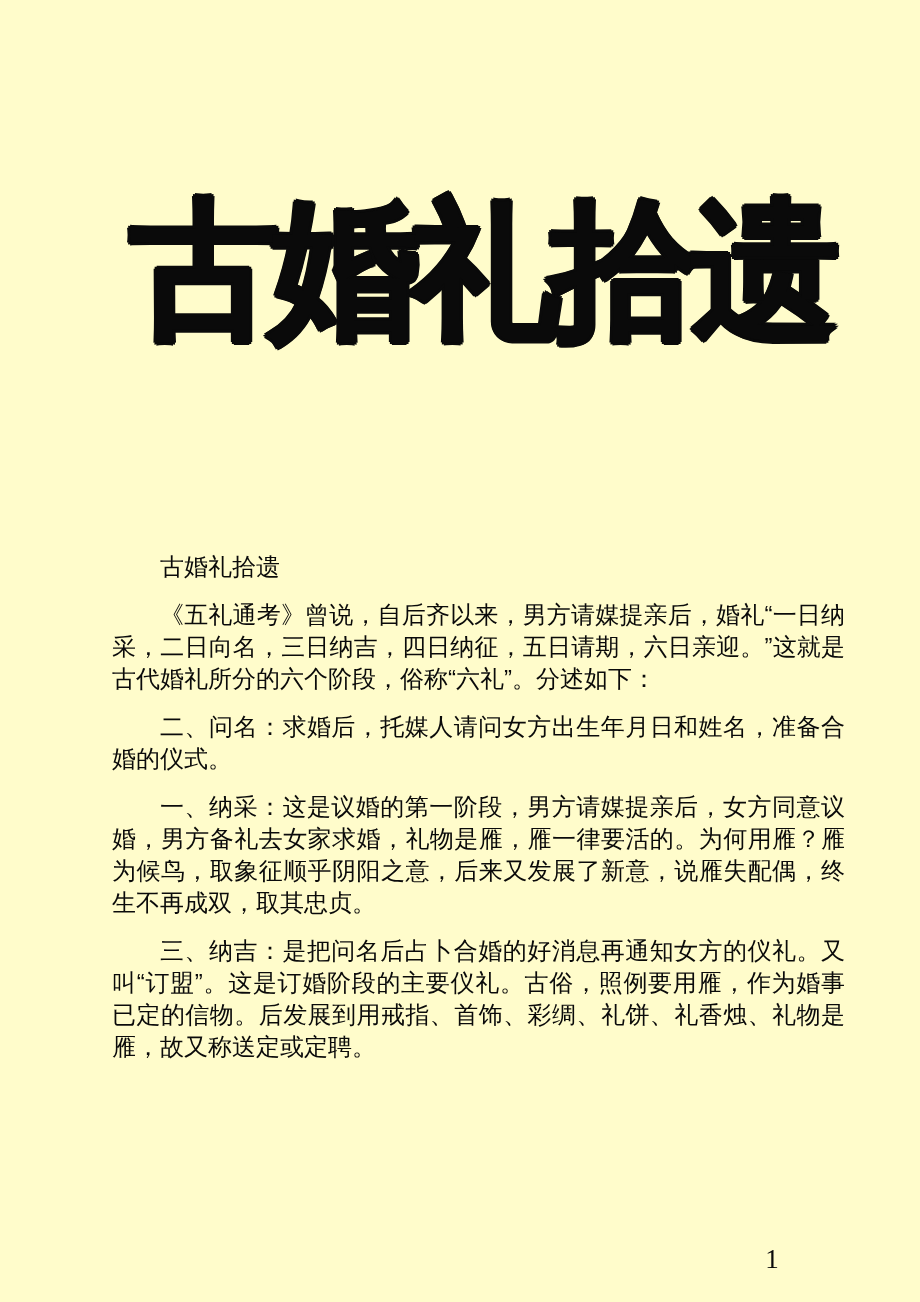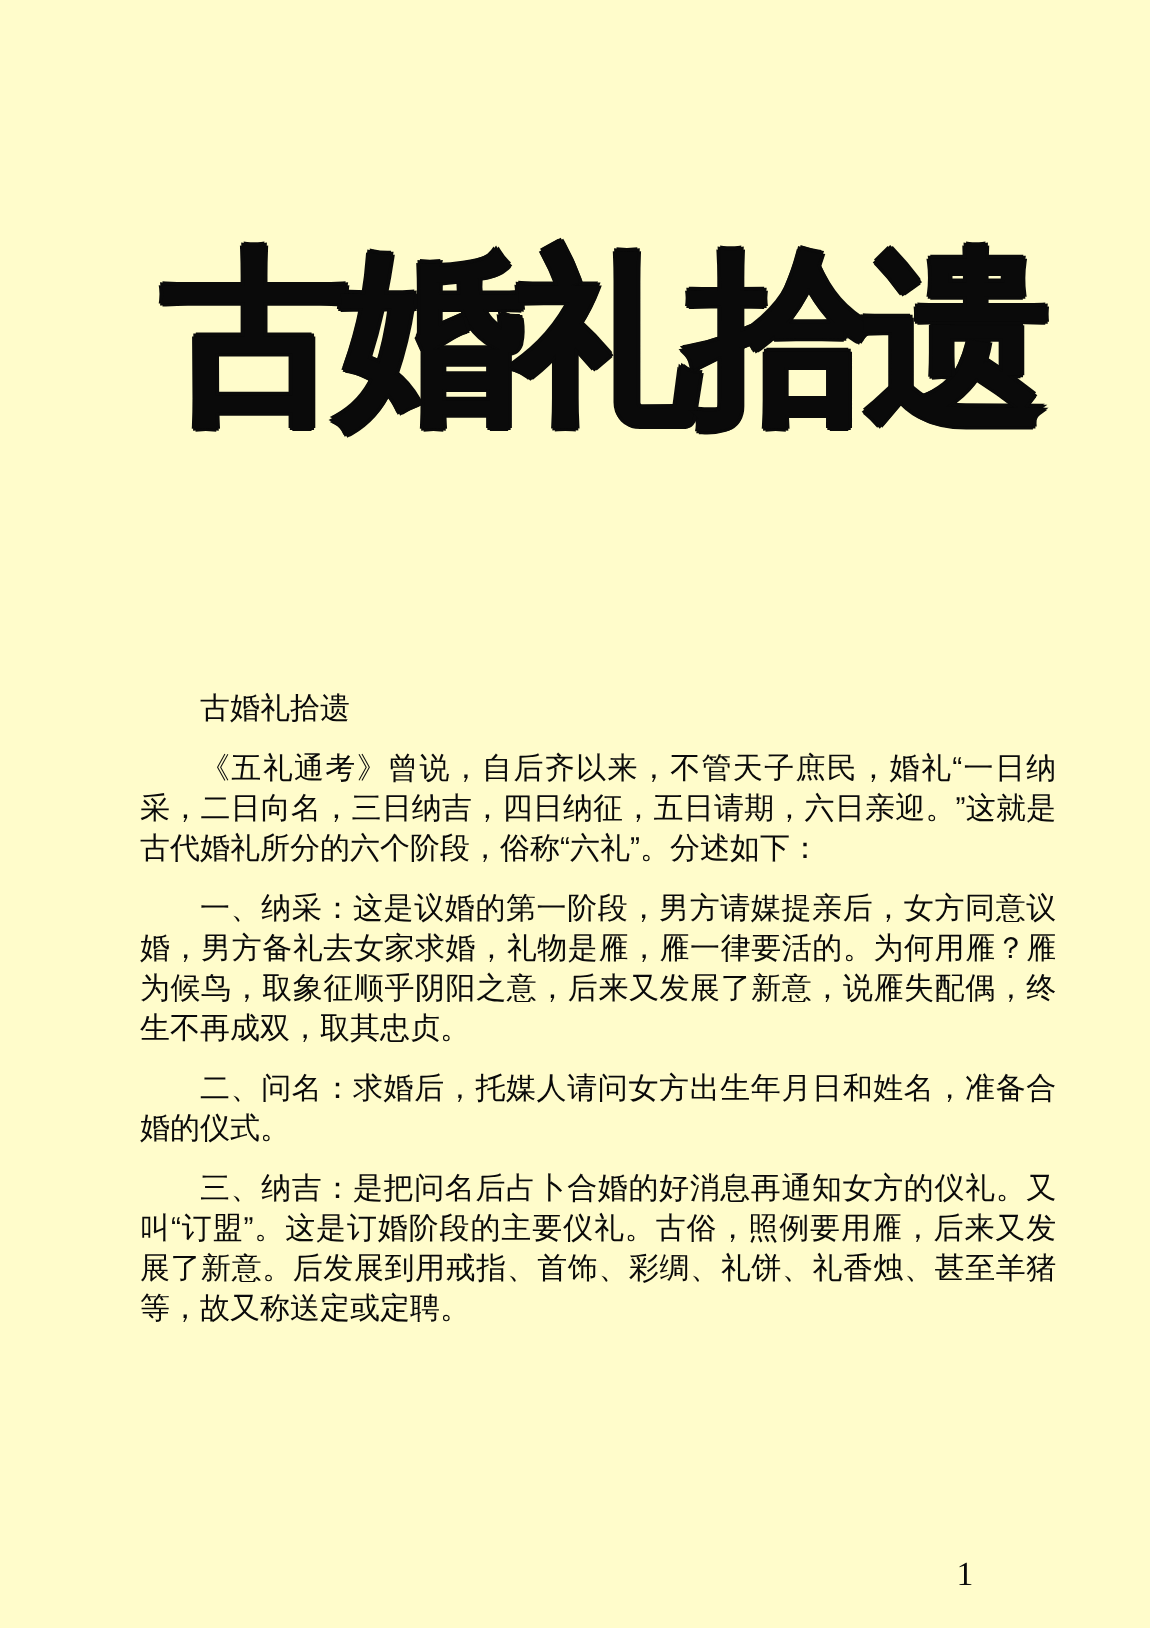--- a/index.html
+++ b/index.html
@@ -65,21 +65,21 @@
 </style>
 </head>
 <body>
 
 <div class="page">
 
   <h1 class="doc-title">古婚礼拾遗</h1>
 
   <div class="doc-body">
     <p>古婚礼拾遗</p>
-    <p>《五礼通考》曾说，自后齐以来，不管天子庶民，婚礼“一日纳采，二日向名，三日纳吉，四日纳征，五日请期，六日亲迎。”这就是古代婚礼所分的六个阶段，俗称“六礼”。分述如下：</p>
+    <p>《五礼通考》曾说，自后齐以来，男方请媒提亲后，婚礼“一日纳采，二日向名，三日纳吉，四日纳征，五日请期，六日亲迎。”这就是古代婚礼所分的六个阶段，俗称“六礼”。分述如下：</p>
+    <p>二、问名：求婚后，托媒人请问女方出生年月日和姓名，准备合婚的仪式。</p>
     <p>一、纳采：这是议婚的第一阶段，男方请媒提亲后，女方同意议婚，男方备礼去女家求婚，礼物是雁，雁一律要活的。为何用雁？雁为候鸟，取象征顺乎阴阳之意，后来又发展了新意，说雁失配偶，终生不再成双，取其忠贞。</p>
-    <p>二、问名：求婚后，托媒人请问女方出生年月日和姓名，准备合婚的仪式。</p>
-    <p>三、纳吉：是把问名后占卜合婚的好消息再通知女方的仪礼。又叫“订盟”。这是订婚阶段的主要仪礼。古俗，照例要用雁，后来又发展了新意。后发展到用戒指、首饰、彩绸、礼饼、礼香烛、甚至羊猪等，故又称送定或定聘。</p>
+    <p>三、纳吉：是把问名后占卜合婚的好消息再通知女方的仪礼。又叫“订盟”。这是订婚阶段的主要仪礼。古俗，照例要用雁，作为婚事已定的信物。后发展到用戒指、首饰、彩绸、礼饼、礼香烛、礼物是雁，故又称送定或定聘。</p>
   </div>
 
   <div class="page-number">1</div>
 
 </div>
 
 </body></html>

